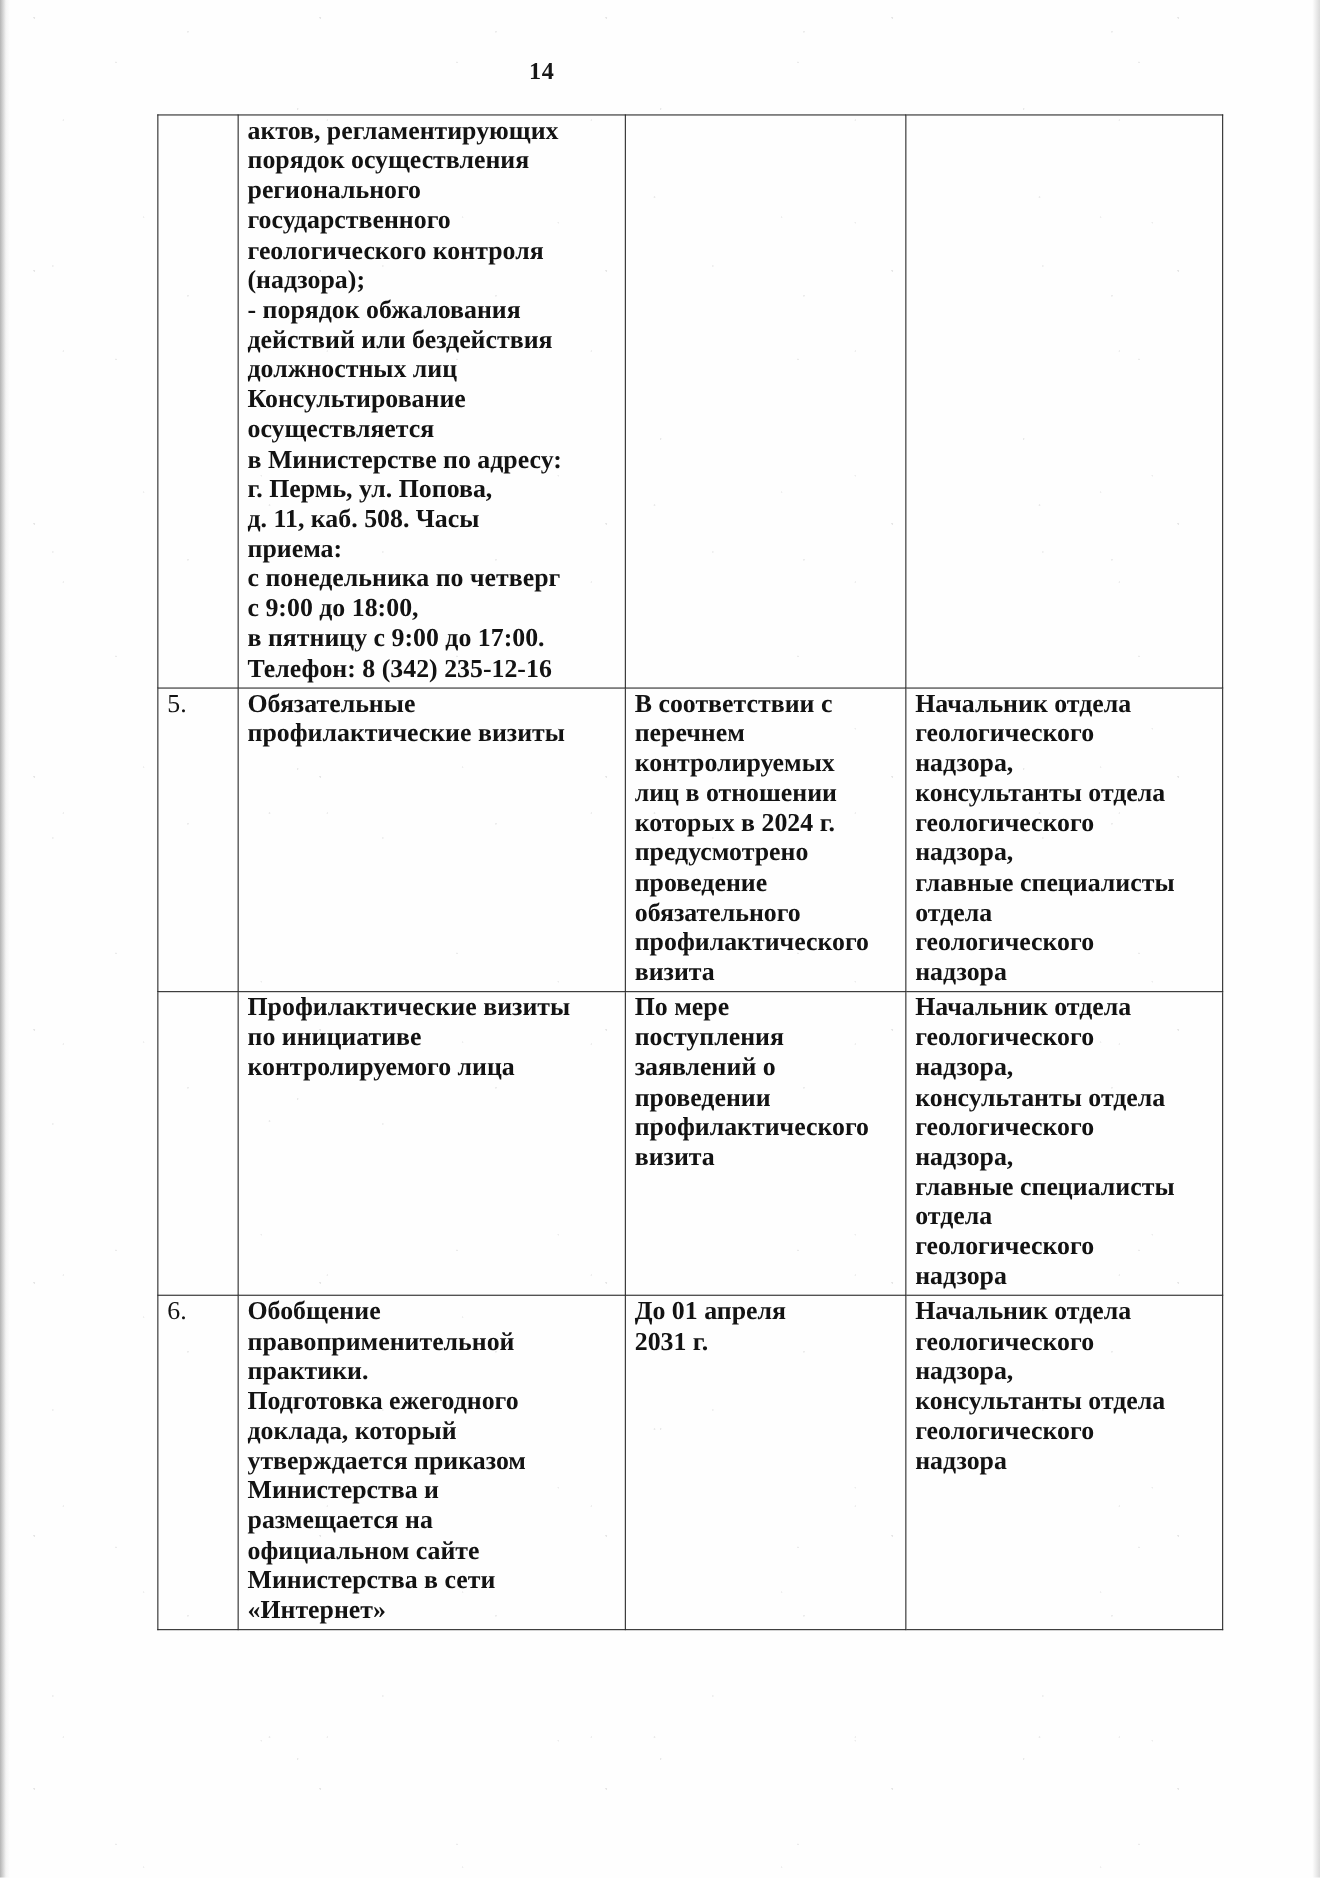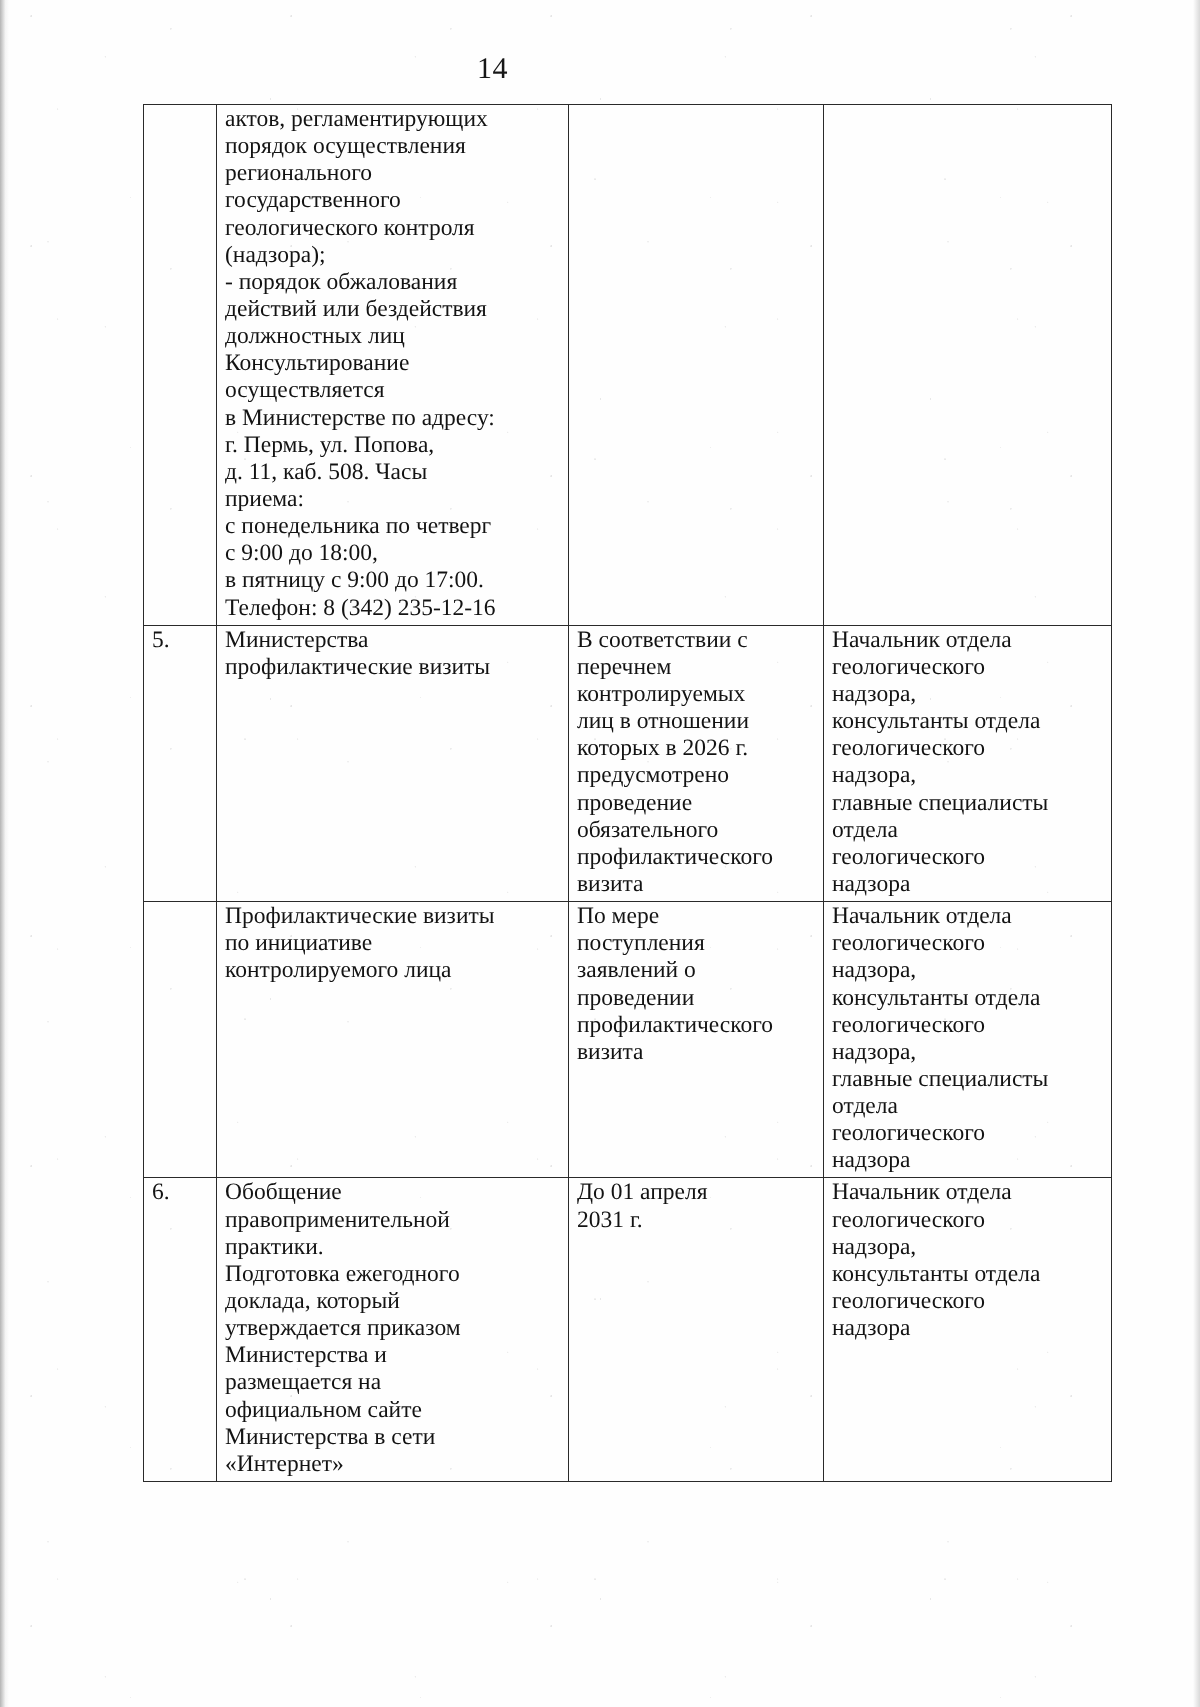--- a/index.html
+++ b/index.html
@@ -58,23 +58,24 @@
     background: linear-gradient(to left, rgba(140,140,140,.32), transparent);
     pointer-events: none;
   }
 
   .page-number {
     position: absolute;
     top: 52px;
     left: 0;
     width: 985px;
     text-align: center;
-    font-size: 30px;
+    font-size: 22px;
     letter-spacing: .5px;
     color: #171717;
+    font-weight: bold;
   }
 
   .doc-table {
     position: absolute;
     left: 143px;
     top: 104px;
     width: 908px;
     border-collapse: collapse;
     table-layout: fixed;
   }
@@ -92,20 +93,21 @@
   .col-resp  { width: 273px; }
 
   
   .row-continued > td {
     border-top: 1.6px solid #2a2a2a;
   }
 
   .cell-text {
     display: block;
     white-space: pre-line;
+    font-weight: bold;
   }
 
   .num-cell {
     font-size: 23.5px;
     line-height: 1.155;
   }
 
   
   .cell-text, .page-number, .num-cell {
     text-rendering: geometricPrecision;
@@ -151,29 +153,29 @@
           <span class="cell-text"></span>
         </td>
         <td class="col-resp">
           <span class="cell-text"></span>
         </td>
       </tr>
 
       <tr>
         <td class="col-num num-cell">5.</td>
         <td class="col-event">
-          <span class="cell-text">Министерства
+          <span class="cell-text">Обязательные
 профилактические визиты</span>
         </td>
         <td class="col-term">
           <span class="cell-text">В соответствии с
 перечнем
 контролируемых
 лиц в отношении
-которых в 2026 г.
+которых в 2024 г.
 предусмотрено
 проведение
 обязательного
 профилактического
 визита</span>
         </td>
         <td class="col-resp">
           <span class="cell-text">Начальник отдела
 геологического
 надзора,

